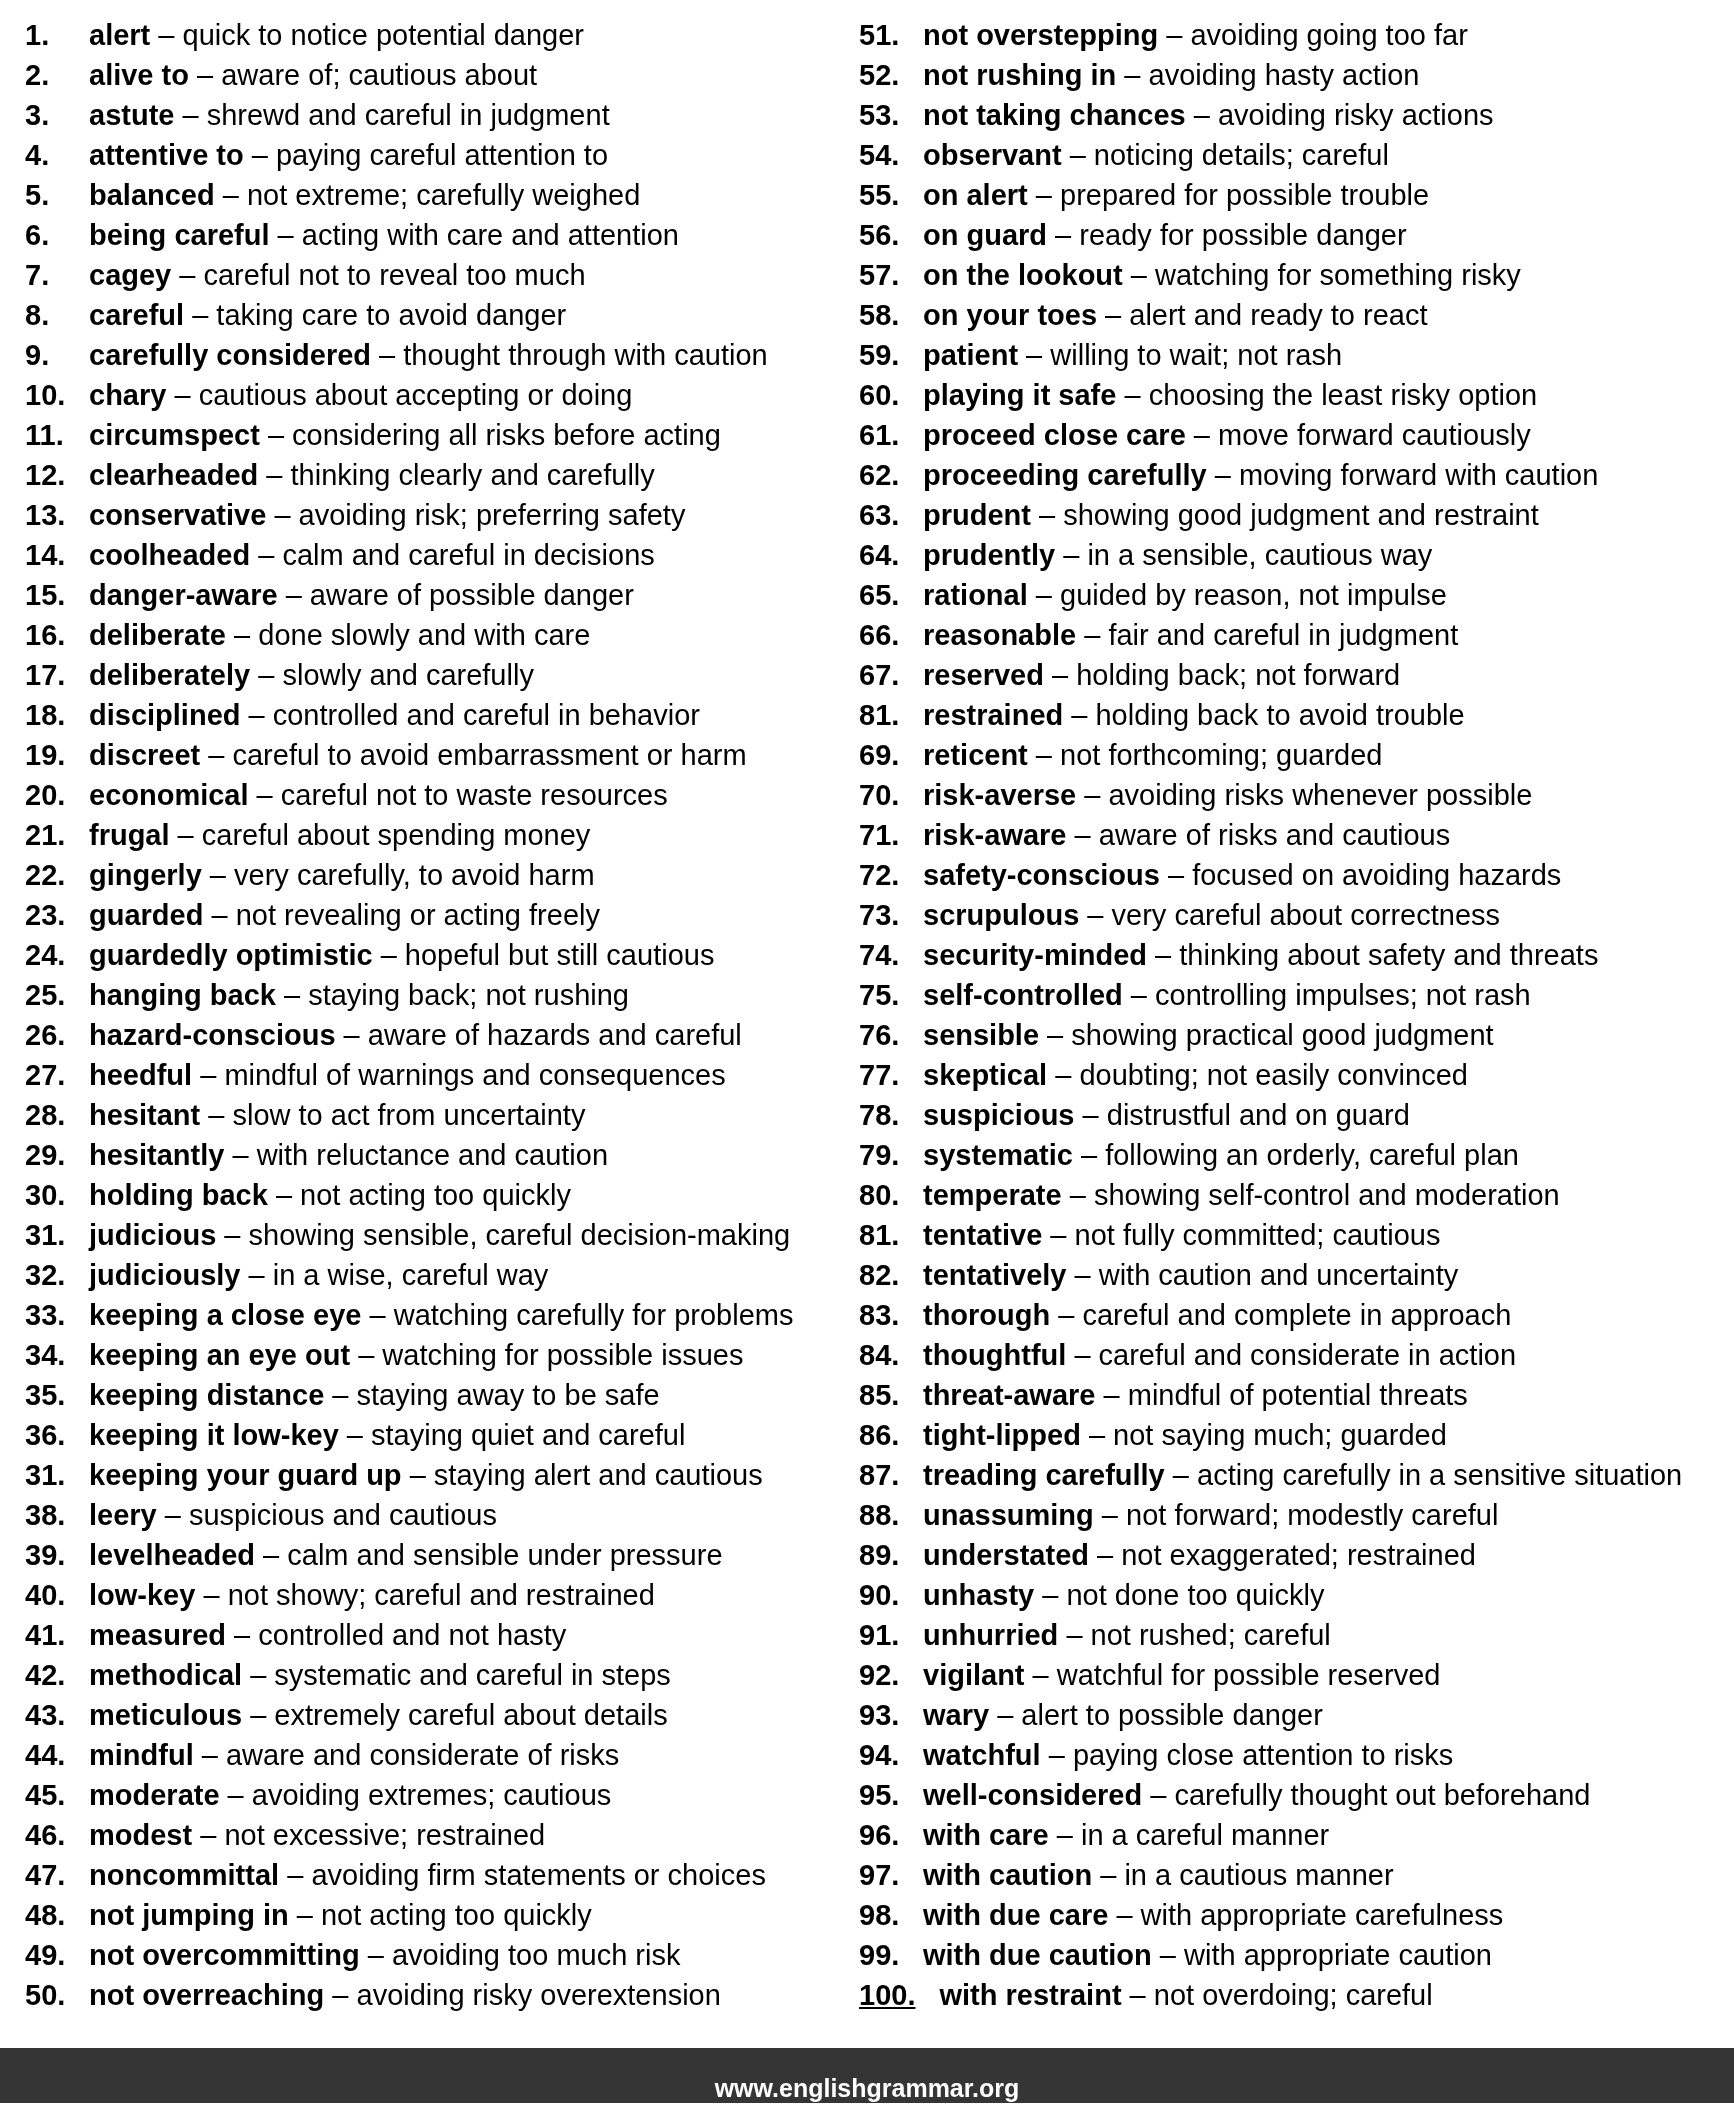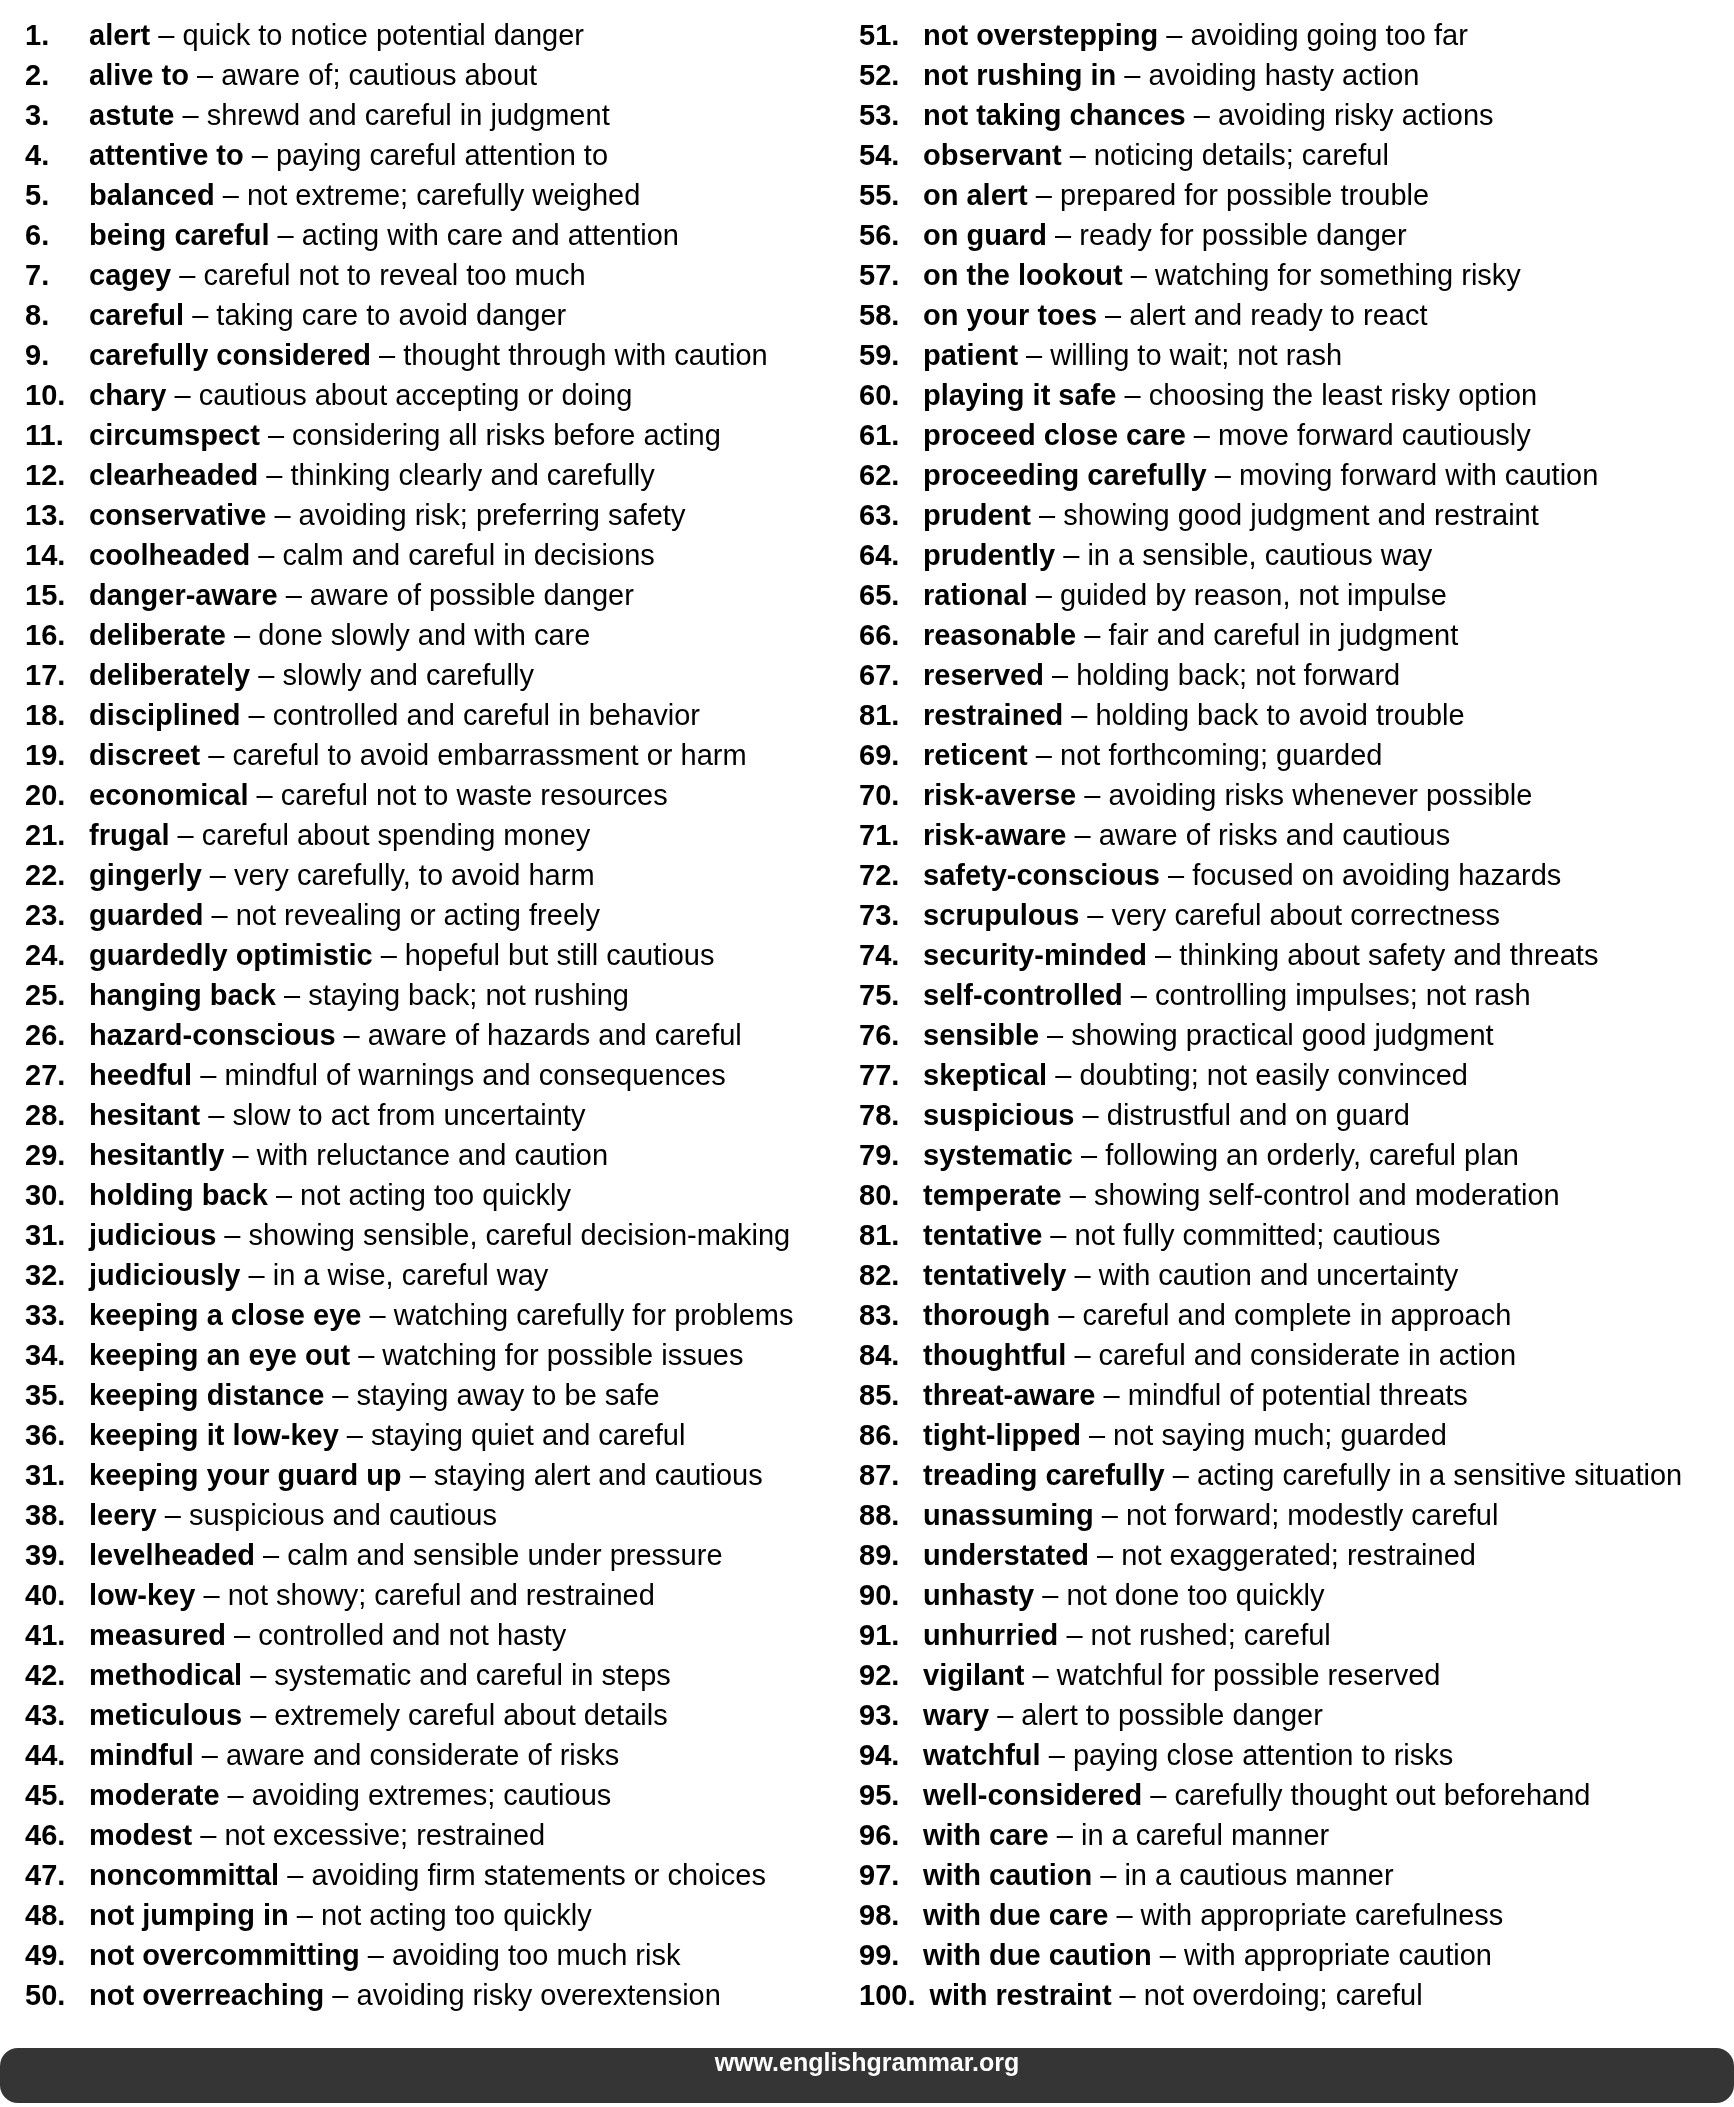--- a/index.html
+++ b/index.html
@@ -31,39 +31,38 @@
       white-space: nowrap;
       position: relative;
     }
     .entry .num {
       display: inline-block;
       font-weight: bold;
       width: 64px;
       vertical-align: top;
     }
     #col-right .entry .num { width: 64px; }
-    #col-right .entry.wide-num .num { width: auto; margin-right: 14px; }
+    #col-right .entry.wide-num .num { width: auto; margin-right: 24px; text-decoration: underline; }
     .entry .term {
       font-weight: bold;
     }
     .entry .sep,
     .entry .def {
       font-weight: normal;
     }
     .footer {
       position: absolute;
       left: 0;
       top: 2048px;
       width: 1734px;
       height: 55px;
       background: #353535;
       display: flex;
-      align-items: flex-start;
+      align-items: flex-end;
       justify-content: center;
-      border-radius: 18px;
     }
     .footer-text {
       color: #ffffff;
       font-weight: bold;
       font-size: 25px;
       font-family: "Liberation Sans", sans-serif;
       text-decoration: none;
     }
   </style>
 </head>

